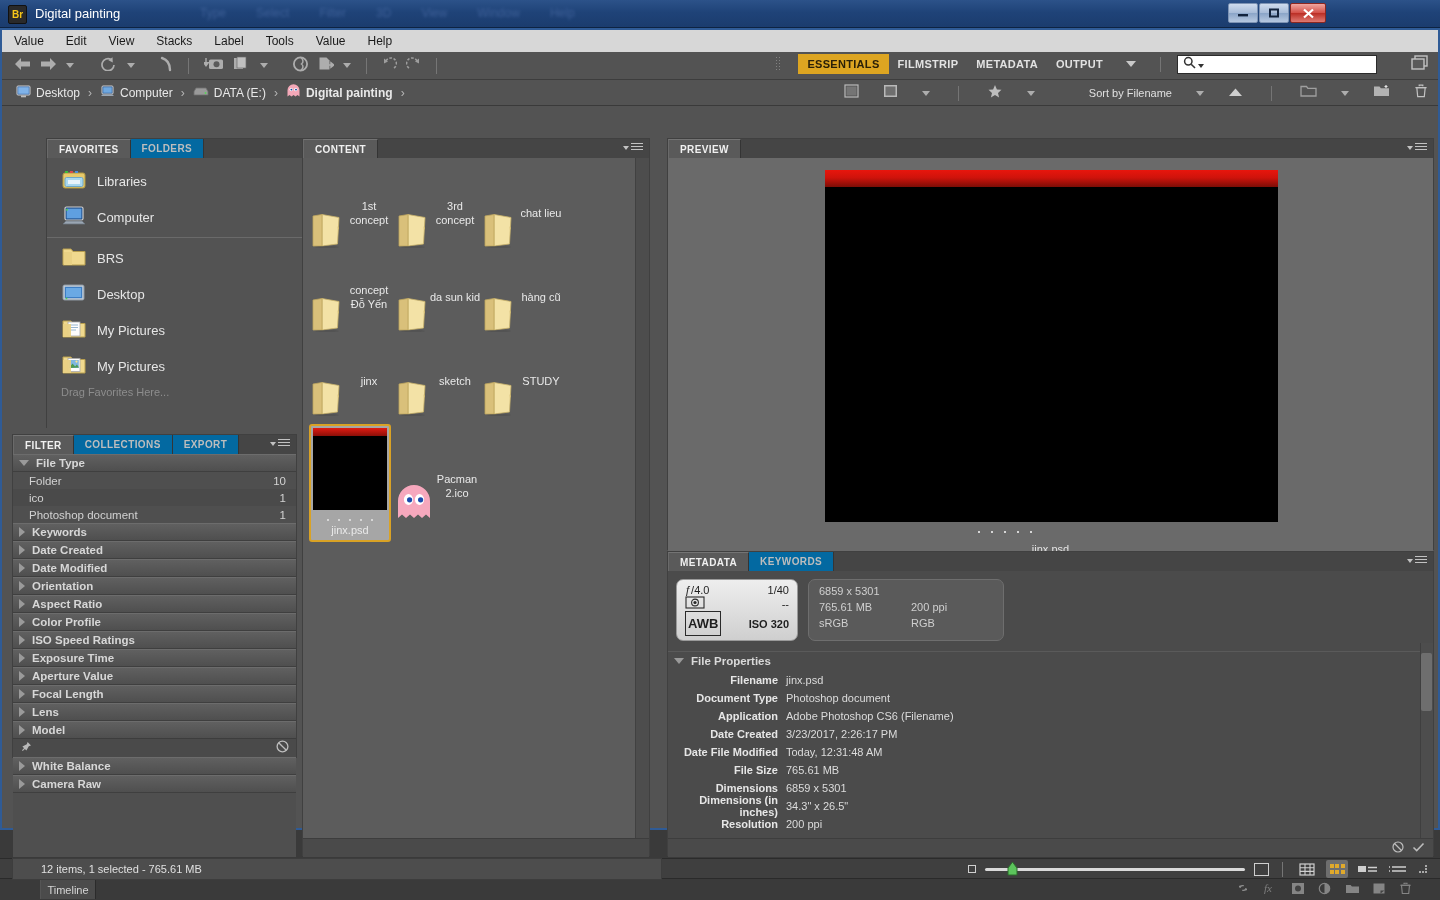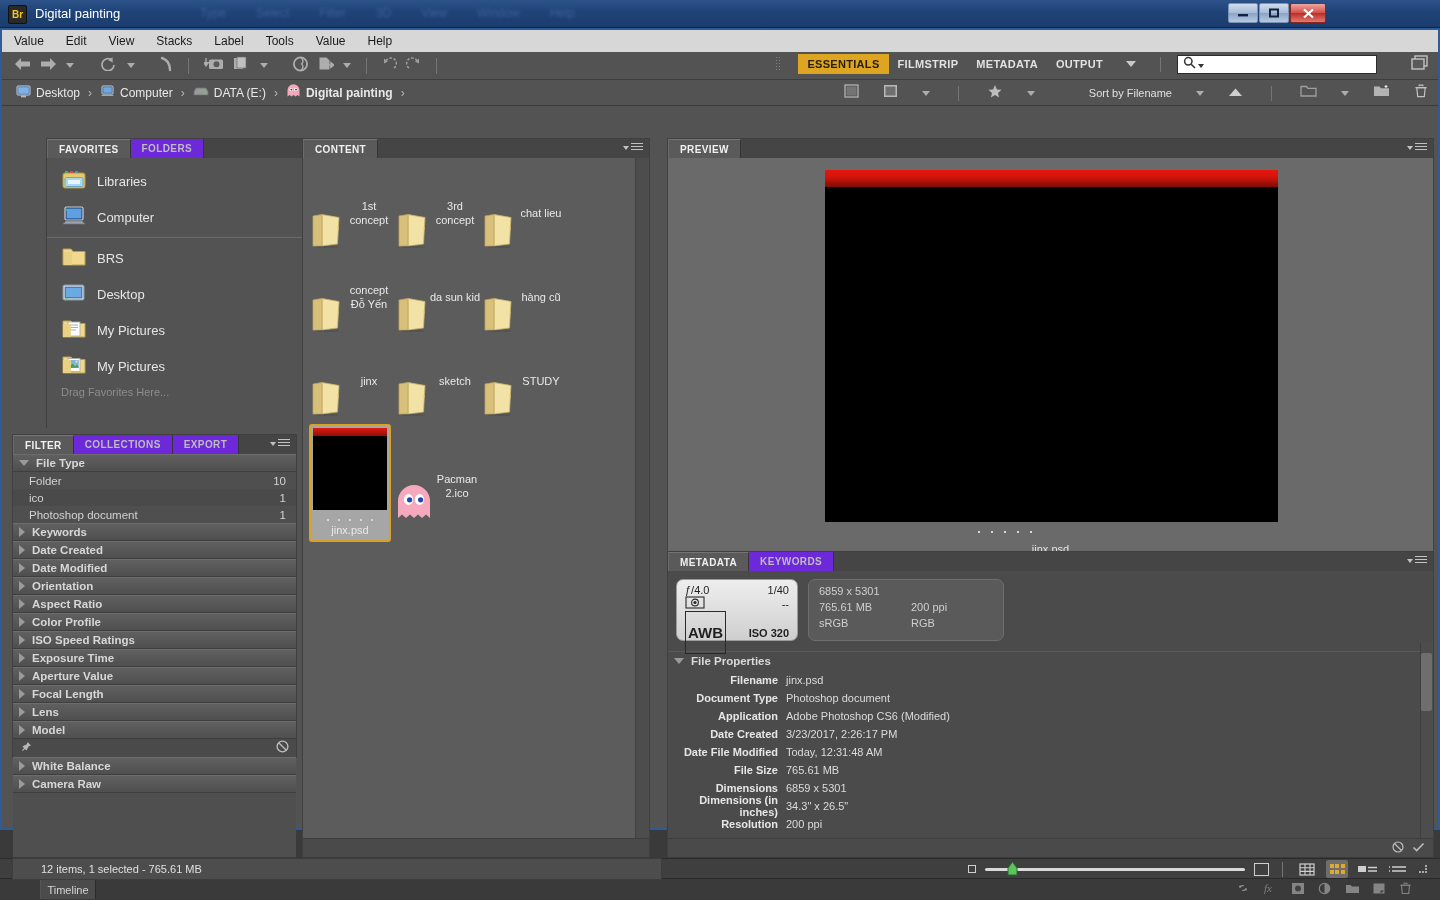--- a/index.html
+++ b/index.html
@@ -129,21 +129,21 @@
   .crumb-sep { color:#b5b5b5; font-size:12px; margin:0 4px; }
   .pathbar-right { position:absolute; right:10px; top:50px; height:26px; display:flex; align-items:center; gap:24px; }
   .sortlabel { font-size:11px; color:#e0e0e0; }
   .vsep { width:1px; height:15px; background:#757575; margin:0 4px; }
 
   
   .panel { position:absolute; background:#535353; border:1px solid #404040; }
   .panel-tabs { height:19px; background:#454545; display:flex; align-items:stretch; position:relative; }
   .ptab {
     font-size:10px; font-weight:bold; color:#bdbdbd; letter-spacing:.4px;
-    padding:0 11px; display:flex; align-items:center; background:#6d28d9;
+    padding:0 11px; display:flex; align-items:center; background:#0369a1;
     border-right:1px solid #353535;
   }
   .ptab.active { background:#5a5a5a; color:#f0f0f0;
     border-top:1px solid #747474; border-left:1px solid #6a6a6a; border-right:1px solid #343434; }
   .ptab-menu { position:absolute; right:6px; top:4px; display:flex; align-items:center; gap:2px; }
   .hamb { width:12px; height:9px;
     background: linear-gradient(#c2c2c2 0 1.5px, transparent 1.5px 3px) repeat-y; background-size:12px 3px;}
   .tmcaret { width:0;height:0;border-left:3.5px solid transparent;border-right:3.5px solid transparent;border-top:4px solid #c2c2c2;}
 
   
@@ -908,21 +908,21 @@
               <span>
                 <svg width="20" height="13" viewBox="0 0 20 13">
                     <rect x="1" y="1" width="18" height="11" fill="none" stroke="#2a2a2a" stroke-width="1.1"></rect>
                     <circle cx="10" cy="6.5" r="3.4" fill="none" stroke="#2a2a2a" stroke-width="1.1"></circle>
                     <circle cx="10" cy="6.5" r="1.6" fill="#2a2a2a"></circle>
                   </svg>
               </span>
               <span>--</span>
             </div>
             <div class="prow">
-              <span style="border:1px solid #2a2a2a;padding:12px 2px;font-size:15px;font-weight:bold;">AWB</span>
+              <span style="border:1px solid #2a2a2a;padding:4px 2px;font-size:13px;font-weight:bold;">AWB</span>
               <span style="font-weight:bold;">ISO 320</span>
             </div>
           </div>
           <div class="placard2">
             <div class="prow">
                 <span>6859 x 5301</span>
               </div>
             <div class="prow">
               <span>765.61 MB</span>
               <span>200 ppi</span>
@@ -941,21 +941,21 @@
             <div class="meta-row">
               <div class="meta-key">Filename</div>
               <div class="meta-val">jinx.psd</div>
             </div>
             <div class="meta-row">
               <div class="meta-key">Document Type</div>
               <div class="meta-val">Photoshop document</div>
             </div>
             <div class="meta-row">
               <div class="meta-key">Application</div>
-              <div class="meta-val">Adobe Photoshop CS6 (Modified)</div>
+              <div class="meta-val">Adobe Photoshop CS6 (Filename)</div>
             </div>
             <div class="meta-row">
               <div class="meta-key">Date Created</div>
               <div class="meta-val">3/23/2017, 2:26:17 PM</div>
             </div>
             <div class="meta-row">
               <div class="meta-key">Date File Modified</div>
               <div class="meta-val">Today, 12:31:48 AM</div>
             </div>
             <div class="meta-row">

